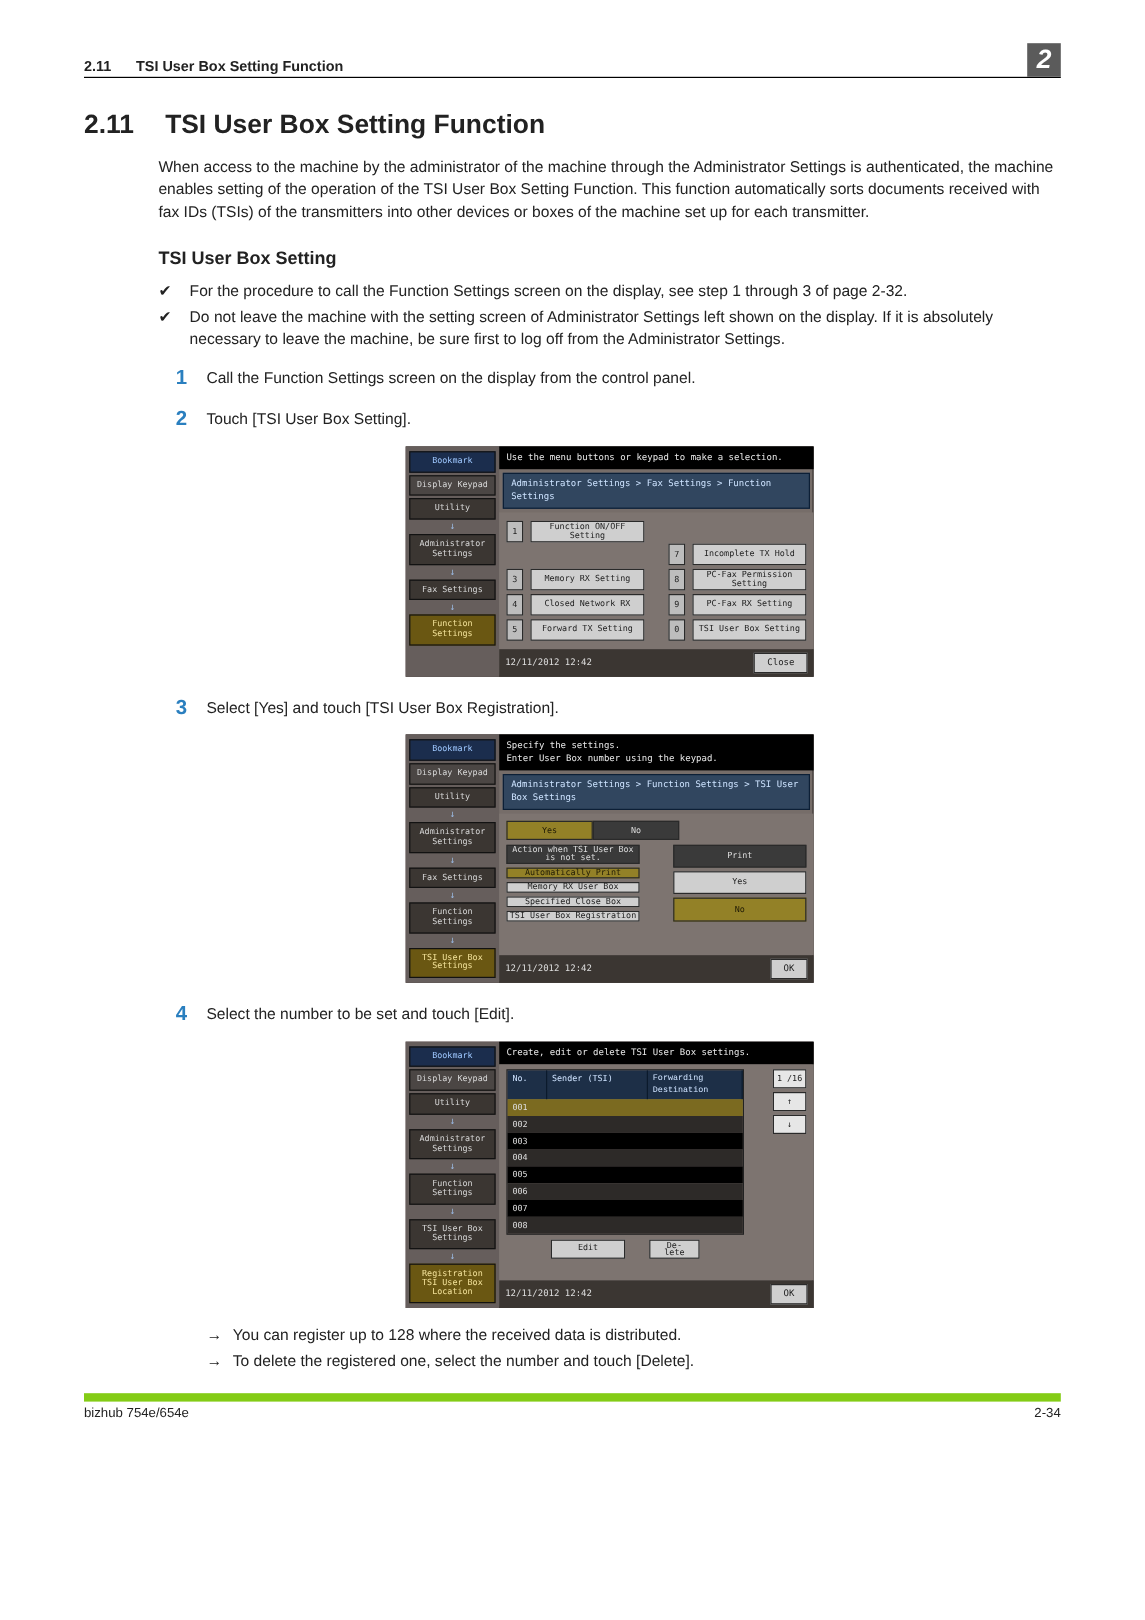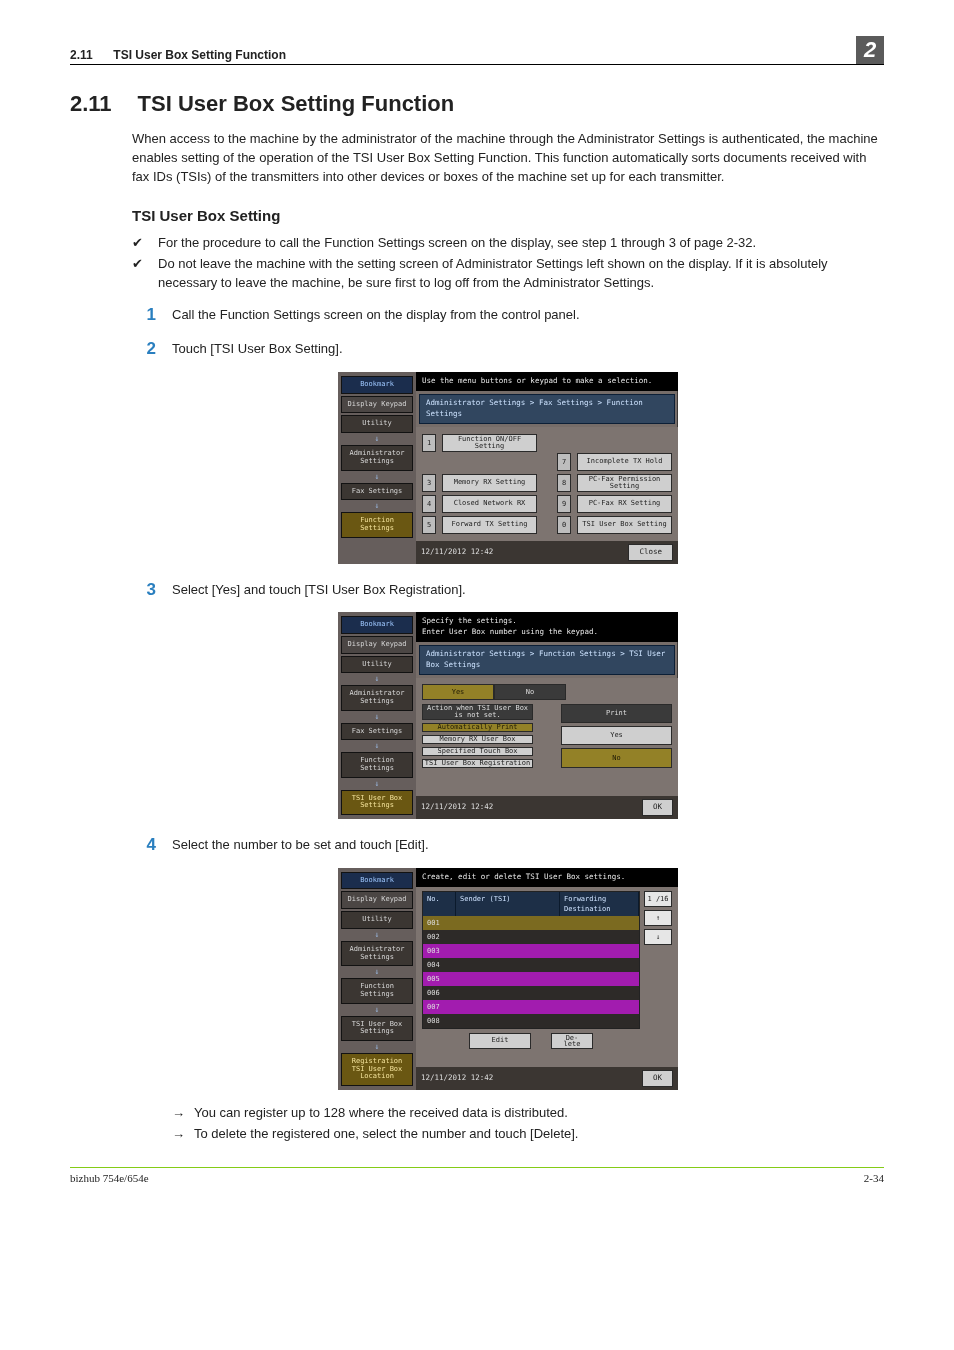--- a/index.html
+++ b/index.html
@@ -16,21 +16,21 @@
   .chk{list-style:none;padding:0;margin:0 0 4px 0;}
   .chk li{position:relative;padding-left:26px;margin:2px 0;}
   .chk li::before{content:"✔";position:absolute;left:0;top:0;font-size:13px;}
   .steps{margin:0;padding:0;list-style:none;}
   .steps>li{display:flex;gap:16px;margin:10px 0 6px 0;}
   .steps .sn{color:#2a7fbf;font-size:17px;font-weight:bold;width:24px;text-align:right;flex:none;}
   .steps .st{font-size:13px;padding-top:3px;}
   .arrows{list-style:none;padding:0;margin:6px 0 0 40px;}
   .arrows li{position:relative;padding-left:22px;font-size:13px;margin:2px 0;}
   .arrows li::before{content:"→";position:absolute;left:0;top:0;font-weight:bold;}
-  .footer{position:absolute;left:70px;right:70px;bottom:24px;display:flex;justify-content:space-between;font-size:11px;border-top:1px solid #84cc16;padding-top:4px;font-family:Liberation Serif, serif;}
+  .footer{position:absolute;left:70px;right:70px;bottom:24px;display:flex;justify-content:space-between;font-size:11px;border-top:7px solid #84cc16;padding-top:4px;}
 
   
   .panel{width:340px;margin:10px auto 14px auto;font-family:"Lucida Console",Monaco,monospace;font-size:8px;color:#ddd;}
   .panel .frame{display:flex;background:#766d69;box-shadow:inset 0 0 0 1px #3c3836;}
   .panel .side{width:78px;background:#665e5c;display:flex;flex-direction:column;gap:2px;padding:4px 3px;box-sizing:border-box;}
   .sbtn{background:#3b3632;border:1px solid #121212;color:#d7d7d7;font-size:7px;padding:4px 2px;text-align:center;line-height:1.1;}
   .sbtn.blue{background:#1b2d4d;color:#9fc8ff;}
   .sbtn.amber{background:#6a5712;color:#f3e29a;}
   .sbtn.plain{background:#4b4644;}
   .sarrow{color:#9ab8e0;text-align:center;font-size:8px;line-height:8px;}
@@ -48,30 +48,30 @@
   .tabpair{display:flex;gap:0;margin:2px 0 4px 0;}
   .tabpair .tab{flex:none;width:70px;height:14px;border:1px solid #2a2a2a;background:#3a3a3a;color:#ddd;font-size:7px;display:flex;align-items:center;justify-content:center;}
   .tabpair .tab.on{background:#938127;color:#1f1a05;}
   .colpair{display:flex;gap:28px;}
   .colpair .col{flex:1;display:flex;flex-direction:column;gap:3px;}
   .table3{border:1px solid #222;}
   .table3 .hdr{display:flex;background:#1d2f47;color:#cfe3ff;font-size:7px;}
   .table3 .hdr div{padding:2px 4px;border-right:1px solid #0b1a2c;}
   .table3 .hdr .c1{width:24px;}
   .table3 .hdr .c2{flex:1;}
-  .table3 .hdr .c3{width:70px;}
+  .table3 .hdr .c3{width:70px;font-family:Liberation Mono, monospace;}
   .table3 .line{display:flex;background:#2d2a28;color:#ddd;font-size:7px;}
-  .table3 .line.alt{background:#a21caf;}
+  .table3 .line.alt{background:#000000;}
   .table3 .line.sel{background:#7b6a20;}
   .table3 .line div{padding:2px 4px;height:10px;}
   .table3 .line .c1{width:24px;}
   .table3 .line .c2{flex:1;}
   .table3 .line .c3{width:70px;}
   .pagerbox{width:26px;height:14px;border:1px solid #2a2a2a;background:#e6e6e6;color:#222;font-size:7px;display:flex;align-items:center;justify-content:center;}
-  .rhscol{display:flex;flex-direction:column;gap:3px;margin-left:0;}
+  .rhscol{display:flex;flex-direction:column;gap:3px;margin-left:20px;}
 </style>
 </head>
 <body>
 
 <div class="page">
 
   <div class="topbar">
     <div class="left">
       <span class="num">2.11</span>
       <span>TSI User Box Setting Function</span>
@@ -200,21 +200,21 @@
           <div class="mbody">
             <div class="tabpair">
               <div class="tab on">Yes</div>
               <div class="tab">No</div>
             </div>
             <div class="colpair">
               <div class="col">
                 <div class="fbtn dark" style="height:14px;">Action when TSI User Box is not set.</div>
                 <div class="fbtn amber" style="height:14px;">Automatically Print</div>
                 <div class="fbtn" style="height:14px;">Memory RX User Box</div>
-                <div class="fbtn" style="height:14px;">Specified Touch Box</div>
+                <div class="fbtn" style="height:14px;">Specified Close Box</div>
                 <div class="fbtn" style="height:14px;">TSI User Box Registration</div>
               </div>
               <div class="col">
                 <div class="fbtn dark" style="height:14px;">Print</div>
                 <div class="fbtn" style="height:14px;">Yes</div>
                 <div class="fbtn amber" style="height:14px;">No</div>
               </div>
             </div>
           </div>
           <div class="mstatus">

